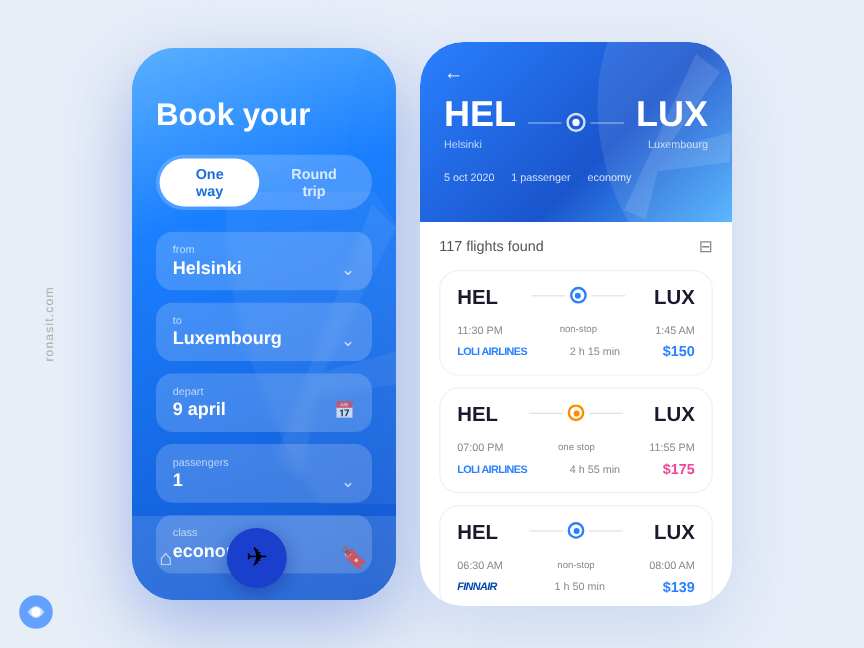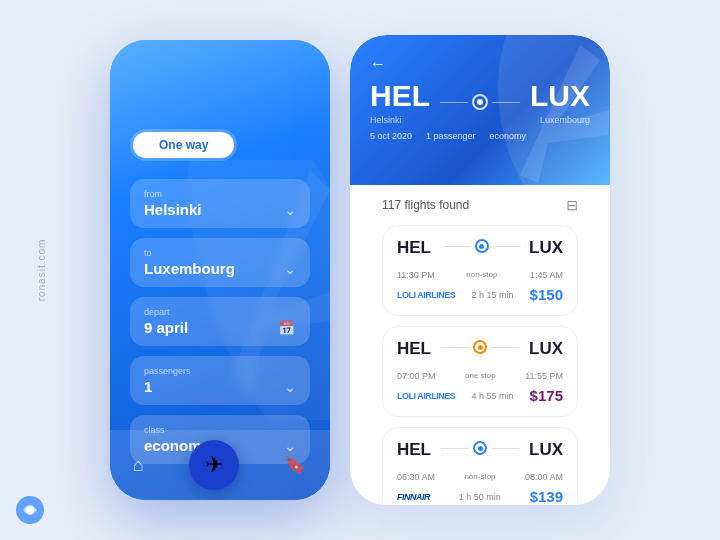--- a/index.html
+++ b/index.html
@@ -226,28 +226,28 @@
       background: #fff;
     }
     .route-city {
       font-size: 9px;
       color: rgba(255,255,255,0.7);
       margin-top: 2px;
     }
     .route-details-row {
       display: flex;
       gap: 14px;
-      margin-top: 6px;
+      margin-top: 18px;
     }
     .route-detail {
       font-size: 9px;
       color: rgba(255,255,255,0.8);
     }
     .flights-body {
-      padding: 12px 32px;
+      padding: 12px 16px;
     }
     .flights-header {
       display: flex;
       justify-content: space-between;
       align-items: center;
       margin-bottom: 12px;
     }
     .flights-count {
       font-size: 12px;
       color: #555;
@@ -330,26 +330,26 @@
     .airline-logo-finnair {
       color: #0047ab;
       font-style: italic;
       font-size: 9px;
     }
     .flight-duration {
       font-size: 9px;
       color: #888;
     }
     .flight-price {
-      font-size: 15px;
+      font-size: 12px;
       font-weight: 800;
       color: #2a80ff;
     }
     .flight-price-orange {
-      color: #701a75;
+      color: #ec4899;
     }
     .stop-center-col {
       flex: 1;
       display: flex;
       flex-direction: column;
       align-items: center;
     }
   </style>
 </head>
 <body>
@@ -369,25 +369,26 @@
   <div class="phone-left">
     <div class="phone-left-bg"></div>
 
     <svg class="plane-bg-left" viewBox="0 0 180 260" xmlns="http://www.w3.org/2000/svg">
       <ellipse cx="120" cy="130" rx="80" ry="200" fill="rgba(255,255,255,0.15)" transform="rotate(-20, 120, 130)"></ellipse>
       <path d="M60 220 L140 10 L160 30 L100 150 L170 130 L165 160 L95 170 L80 240Z" fill="rgba(255,255,255,0.18)"></path>
     </svg>
 
     <div class="phone-left-content">
       <div class="book-title">
-        <br>
+        <span>Book your</span><br>
       </div>
 
       <div class="toggle-row">
         <button class="toggle-btn active">One way</button>
+        <button class="toggle-btn inactive">Round trip</button>
       </div>
 
       <div class="form-field">
         <div class="field-label">from</div>
         <div class="field-value-row">
           <div class="field-value">Helsinki</div>
           <div class="field-icon">⌄</div>
         </div>
       </div>
 

